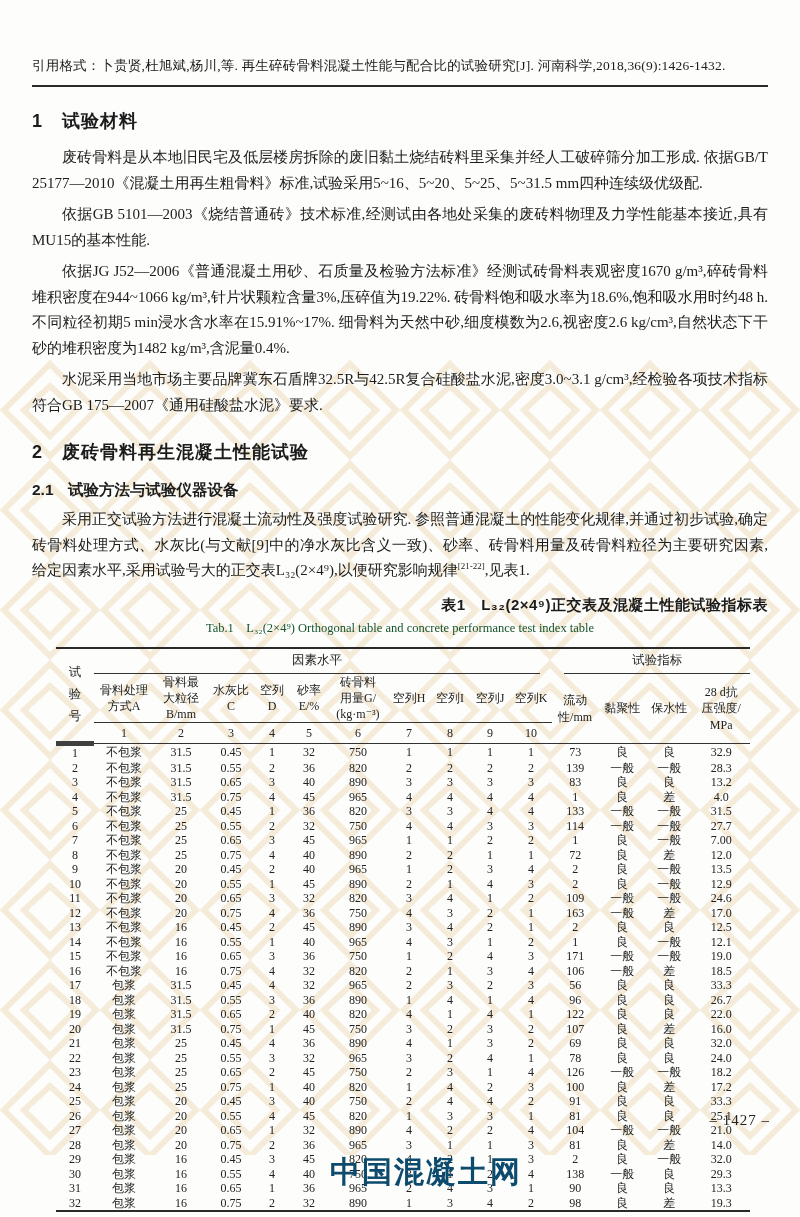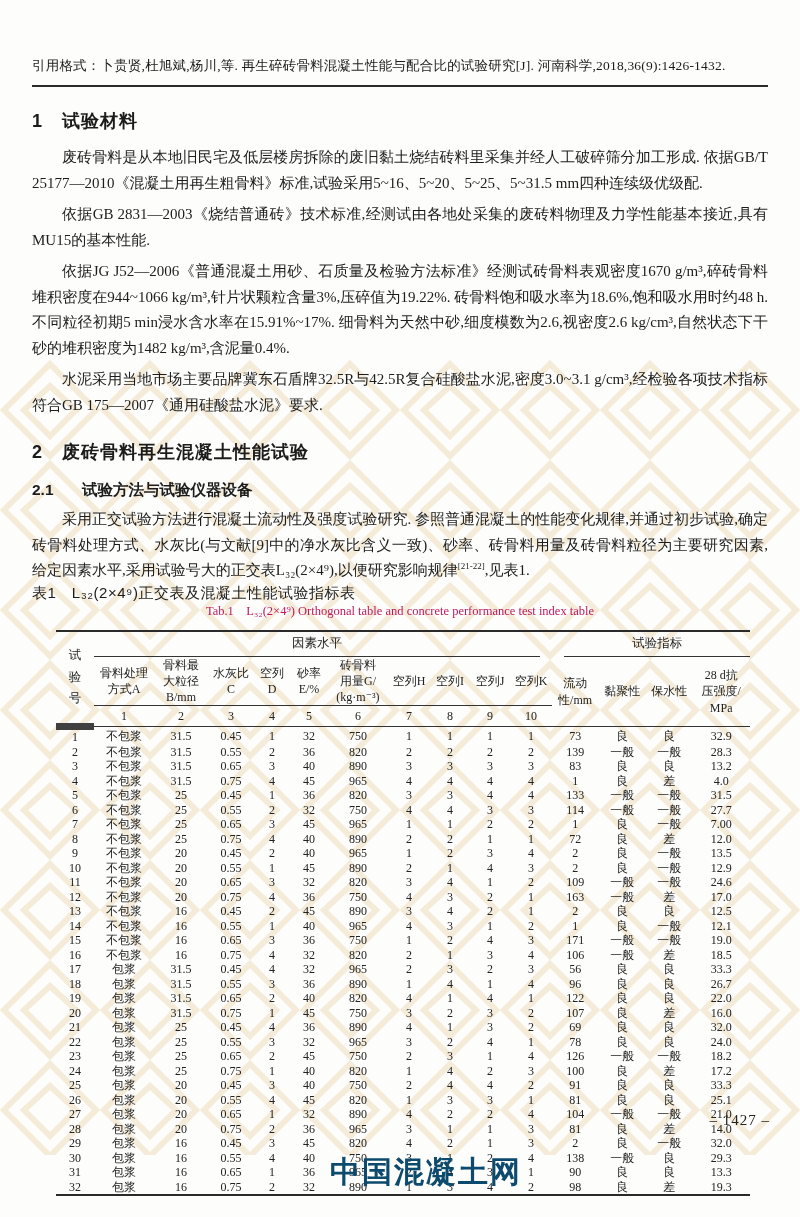--- a/index.html
+++ b/index.html
@@ -14,36 +14,36 @@
   }
   .wm{position:absolute;left:0;top:360px;z-index:0;opacity:.85;}
   .content{position:relative;z-index:1;padding:0 32px;}
   .citation{padding-top:56px;font-size:13.5px;line-height:1.5;letter-spacing:.2px;}
   .toprule{border:none;border-top:2px solid #2a2a2a;margin:9px 0 0 0;}
   h2.sec{font-family:"Liberation Sans","DejaVu Sans",sans-serif;font-weight:bold;
     font-size:18px;margin:22px 0 0 0;letter-spacing:1px;}
   h2.sec .num{margin-right:14px;letter-spacing:0;}
   h3.subsec{font-family:"Liberation Sans","DejaVu Sans",sans-serif;font-weight:bold;
     font-size:15.5px;margin:16px 0 0 0;}
-  h3.subsec .num{margin-right:24px;}
+  h3.subsec .num{margin-right:10px;}
   p.body{font-size:15px;line-height:25.5px;text-align:justify;margin:6px 0 0 0;
     text-indent:2em;}
   p.body.first{margin-top:12px;}
   sup.ref{font-size:9px;vertical-align:super;line-height:0;}
-  .tbl-title-cn{font-family:"Liberation Sans","DejaVu Sans",sans-serif;font-weight:normal;
-    font-size:15px;text-align:left;margin-top:0;letter-spacing:.5px;}
-  .tbl-title-en{font-size:12.5px;text-align:center;color:#be185d;}
+  .tbl-title-cn{font-family:"Liberation Sans","DejaVu Sans",sans-serif;font-weight:bold;
+    font-size:15px;text-align:right;margin-top:12px;letter-spacing:.5px;}
+  .tbl-title-en{font-size:12.5px;text-align:center;margin-top:5px;color:#14532d;}
   table.otbl{
     table-layout:fixed;border-collapse:collapse;
     width:694px;margin:10px 0 0 24px;
     border-top:2px solid #2a2a2a;border-bottom:2px solid #2a2a2a;
     font-size:12px;color:#222;
   }
   table.otbl th,table.otbl td{font-weight:normal;text-align:center;vertical-align:middle;padding:0;}
-  th.corner{border-bottom:7px solid #404040;}
+  th.corner{border-bottom:5px solid #404040;}
   .vert{width:14px;margin:0 auto;line-height:1.75;font-size:12.5px;word-break:break-all;}
   th.grp{padding:0;}
   th.grp>div{border-bottom:1px solid #333;padding:3px 0 4px;font-size:12.5px;}
   th.grp1>div{margin-right:12px;}
   th.grp2>div{margin-left:12px;}
   th.fname{border-bottom:1px solid #333;white-space:pre-line;line-height:1.35;
     font-size:12px;padding:3px 0 4px;}
   th.iname{border-bottom:1px solid #333;white-space:pre-line;line-height:1.35;font-size:12px;}
   tr.nums th{border-bottom:1px solid #333;height:20px;font-size:12px;}
   table.otbl td{height:14.5px;line-height:14.5px;font-size:12px;letter-spacing:0;}
@@ -78,21 +78,21 @@
 
     <div class="citation">引用格式：卜贵贤,杜旭斌,杨川,等. 再生碎砖骨料混凝土性能与配合比的试验研究[J]. 河南科学,2018,36(9):1426-1432.</div>
     <hr class="toprule">
 
     <h2 class="sec">
       <span class="num">1</span>
       <span>试验材料</span>
     </h2>
 
     <p class="body first">废砖骨料是从本地旧民宅及低层楼房拆除的废旧黏土烧结砖料里采集并经人工破碎筛分加工形成. 依据GB/T 25177—2010《混凝土用再生粗骨料》标准,试验采用5~16、5~20、5~25、5~31.5 mm四种连续级优级配.</p>
-    <p class="body">依据GB 2831—2003《烧结普通砖》技术标准,经测试由各地处采集的废砖料物理及力学性能基本接近,具有MU15的基本性能.</p>
+    <p class="body">依据GB 5101—2003《烧结普通砖》技术标准,经测试由各地处采集的废砖料物理及力学性能基本接近,具有MU15的基本性能.</p>
     <p class="body">依据JG J52—2006《普通混凝土用砂、石质量及检验方法标准》经测试砖骨料表观密度1670 g/m³,碎砖骨料堆积密度在944~1066 kg/m³,针片状颗粒含量3%,压碎值为19.22%. 砖骨料饱和吸水率为18.6%,饱和吸水用时约48 h. 不同粒径初期5 min浸水含水率在15.91%~17%. 细骨料为天然中砂,细度模数为2.6,视密度2.6 kg/cm³,自然状态下干砂的堆积密度为1482 kg/m³,含泥量0.4%.</p>
     <p class="body">水泥采用当地市场主要品牌冀东石盾牌32.5R与42.5R复合硅酸盐水泥,密度3.0~3.1 g/cm³,经检验各项技术指标符合GB 175—2007《通用硅酸盐水泥》要求.</p>
 
     <h2 class="sec">
       <span class="num">2</span>
       <span>废砖骨料再生混凝土性能试验</span>
     </h2>
 
     <h3 class="subsec">
       <span class="num">2.1</span>

